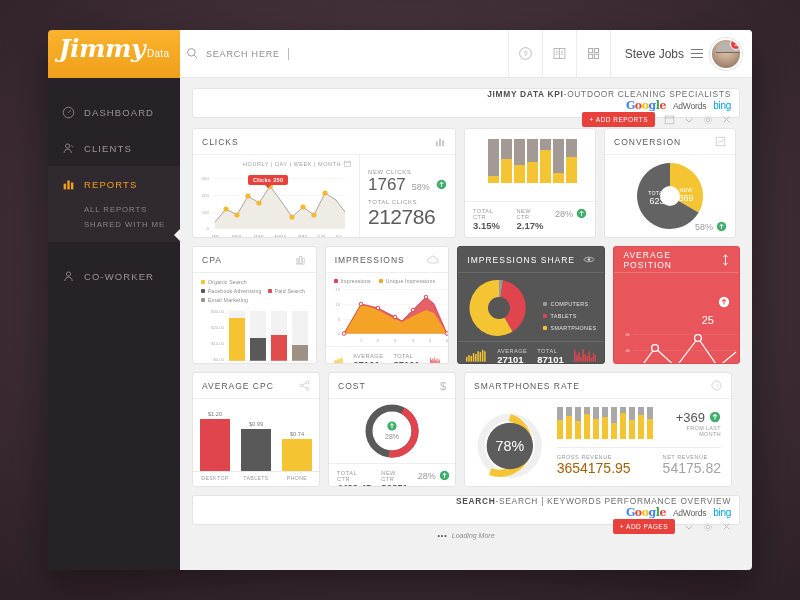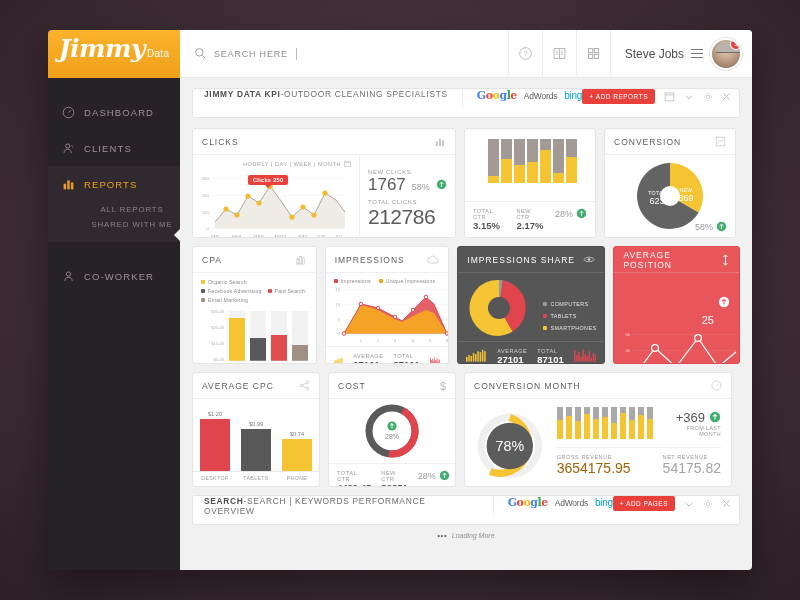--- a/index.html
+++ b/index.html
@@ -21,21 +21,20 @@
     box-shadow: 0 18px 46px rgba(0,0,0,0.45);
     display: flex;
   }
 
   
   .sidebar {
     width: 132px;
     background: #272227;
     position: relative;
     flex: 0 0 132px;
-    text-align: center;
   }
   .logo {
     height: 48px;
     background: #f5a623;
     background: linear-gradient(180deg,#fbb22c 0%,#f0a01a 100%);
     display: flex;
     align-items: baseline;
     justify-content: center;
     padding-top: 4px;
   }
@@ -104,21 +103,21 @@
     background: #fff;
     border-bottom: 1px solid #e6e6e6;
     display: flex;
     align-items: center;
     flex: 0 0 48px;
   }
   .search-wrap {
     flex: 1;
     display: flex;
     align-items: center;
-    padding-left: 14px;
+    padding-left: 6px;
     gap: 7px;
   }
   .search-text {
     font-size: 9px;
     color: #8d8d8d;
     letter-spacing: 0.8px;
   }
   .caret {
     width: 1px; height: 12px; background: #bbb; margin-left: 1px;
   }
@@ -170,23 +169,24 @@
     padding: 10px 12px 0 12px;
     overflow: hidden;
   }
 
   .panel-bar {
     background: #fff;
     border: 1px solid #e4e4e4;
     border-radius: 3px;
     height: 30px;
     display: flex;
-    align-items: flex-start;
+    align-items: flex-end;
     padding: 0 8px 0 11px;
     margin-bottom: 10px;
+    flex-direction: column;
   }
   .panel-title { font-size: 8.4px; color: #4f4f4f; letter-spacing: 0.7px; font-weight: bold; }
   .panel-title span.light { font-weight: normal; color:#6d6d6d; }
   .panel-sep { width:1px; height:18px; background:#ececec; margin: 0 14px; }
   .brandmarks { display:flex; align-items:center; gap:7px; }
   .g-logo { font-family:"DejaVu Serif", serif; font-size:11px; font-weight:bold; letter-spacing:-0.5px; }
   .g-logo .b{color:#4285F4}.g-logo .r{color:#EA4335}.g-logo .y{color:#FBBC05}.g-logo .g{color:#34A853}
   .adwords { font-size:8.5px; color:#5c5c5c; letter-spacing:-0.2px; }
   .bing { font-family:"Liberation Sans",sans-serif; font-size:10px; color:#00a3dd; letter-spacing:-0.3px;}
   .bar-actions { margin-left:auto; display:flex; align-items:center; gap:9px; }
@@ -968,21 +968,21 @@
                     <circle cx="7" cy="7" r="6" fill="#3fae6a"></circle>
                     <path d="M7 4 L7 10 M4.6 6.4 L7 4 L9.4 6.4" stroke="#fff" stroke-width="1.2" fill="none"></path>
                   </svg>
               </span>
             </div>
           </div>
         </div>
 
         <div class="card" style="width:268px;height:115px">
           <div class="card-head">
-            <h3>CONVERSION MONTH</h3>
+            <h3>SMARTPHONES RATE</h3>
             <span class="hico">
               <svg width="11" height="11" viewBox="0 0 14 14">
                   <circle cx="7" cy="7" r="5.8" fill="none" stroke="#c7c7c7" stroke-width="1"></circle>
                   <path d="M7 7 L9.5 5" fill="none" stroke="#c7c7c7" stroke-width="1"></path>
                 </svg>
             </span>
           </div>
           <div class="card-body cr-body">
             <svg width="78" height="78" viewBox="0 0 78 78">
               <circle cx="39" cy="39" r="32" fill="none" stroke="#efefef" stroke-width="8"></circle>

